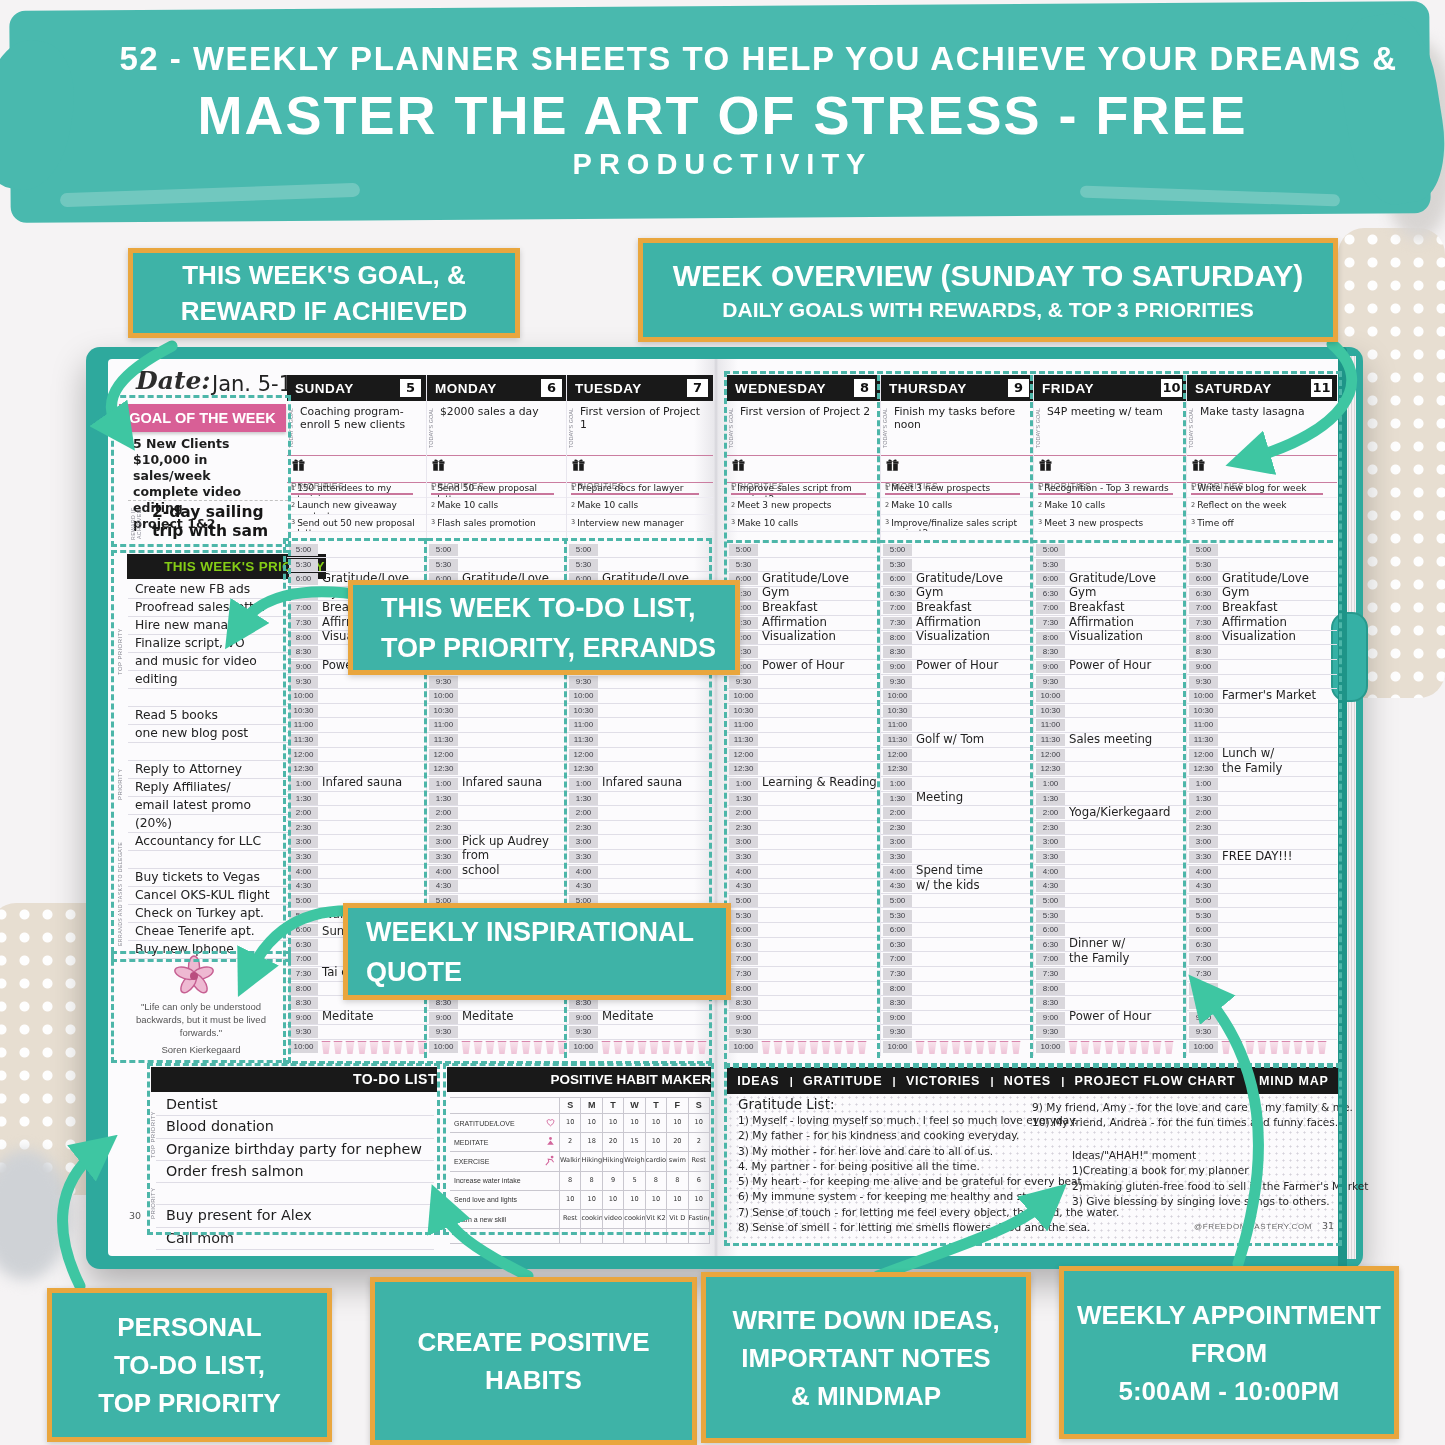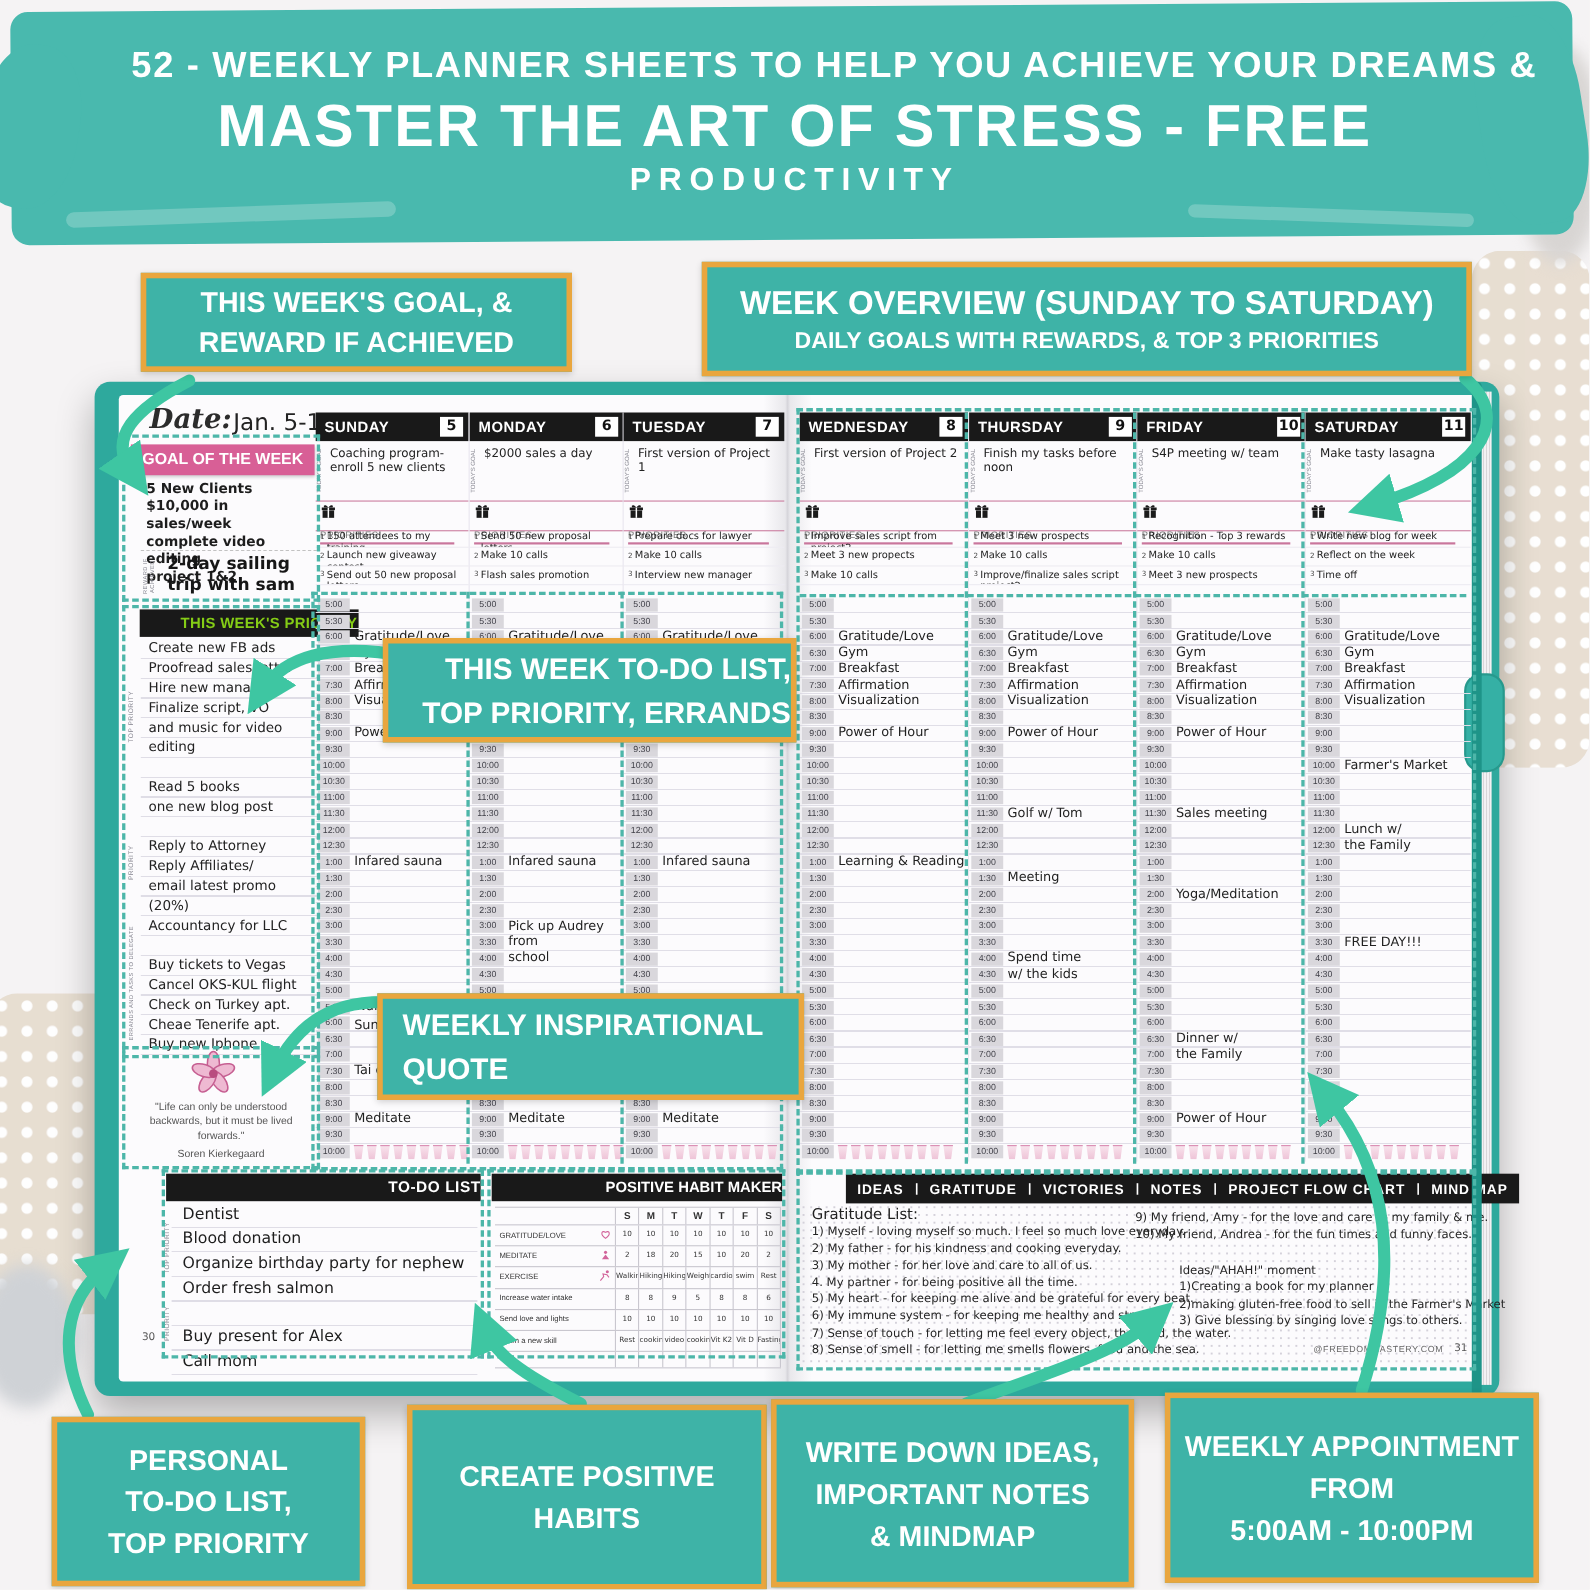--- a/index.html
+++ b/index.html
@@ -17,21 +17,21 @@
   .hl1{top:40px;font-size:33px;letter-spacing:1.5px;padding-left:36px;}
   .hl2{top:84px;font-size:54px;letter-spacing:2px;}
   .hl3{top:148px;font-size:29px;letter-spacing:7px;}
   
   .co{position:absolute;background:#3eb3a7;border:5px solid #e9a63e;color:#fff;display:flex;flex-direction:column;justify-content:center;text-align:center;font-weight:700;z-index:7;box-shadow:0 2px 6px rgba(0,0,0,.18);}
   .co div{color:#fff;}
   #co-tl{left:128px;top:248px;width:382px;height:80px;font-size:26px;line-height:36px;}
   #co-tr{left:638px;top:238px;width:690px;height:94px;}
   #co-tr .l1{font-size:30px;line-height:40px;}
   #co-tr .l2{font-size:21px;line-height:28px;}
-  #co-todo{left:348px;top:580px;width:354px;height:85px;text-align:right;padding-left:12px;font-size:27px;line-height:40px;}
+  #co-todo{left:348px;top:580px;width:354px;height:85px;text-align:left;padding-left:28px;font-size:27px;line-height:40px;}
   #co-quote{left:343px;top:903px;width:360px;height:87px;text-align:left;padding-left:18px;font-size:27px;line-height:40px;}
   .cob{font-size:26px;line-height:38px;}
   #co-b1{left:47px;top:1288px;width:275px;height:144px;}
   #co-b2{left:370px;top:1277px;width:317px;height:158px;}
   #co-b3{left:701px;top:1272px;width:320px;height:161px;}
   #co-b4{left:1059px;top:1266px;width:330px;height:163px;}
   
   .cover{position:absolute;left:86px;top:347px;width:1277px;height:922px;background:#2ea99d;border-radius:14px;box-shadow:0 16px 34px rgba(0,0,0,.28);z-index:2;}
   .edge-lines{position:absolute;left:1346px;top:356px;width:10px;height:903px;background:repeating-linear-gradient(90deg,#f3f1f3 0 2px,#d8d6d8 2px 3px);z-index:2;}
   .pages{position:absolute;left:108px;top:359px;width:1237px;height:897px;background:#fcfbfd;border-radius:4px;z-index:2;}
@@ -84,21 +84,21 @@
   .cup{width:10px;height:12px;background:linear-gradient(#f8e3ec,#eec3d7);border-top:1.5px solid #d886ad;clip-path:polygon(6% 0,94% 0,76% 100%,24% 100%);}
   .icn{display:inline-block;}
   
   .dash{position:absolute;border:3px dashed #4db6a9;z-index:4;pointer-events:none;}
   .dashv{position:absolute;border-left:3px dashed #4db6a9;width:0;z-index:4;pointer-events:none;}
   .dashh{position:absolute;border-top:3px dashed #4db6a9;height:0;z-index:4;pointer-events:none;}
   
   .blackbar{position:absolute;z-index:3;background:#191919;color:#fff;font-weight:700;text-align:right;}
   .todobar{left:151px;top:1067px;width:286px;height:25px;font-size:14px;line-height:25px;letter-spacing:.5px;}
   .habitbar{left:447px;top:1067px;width:264px;height:25px;font-size:13.5px;line-height:25px;}
-  #notes-bar{left:727px;top:1067px;width:612px;height:27px;display:flex;align-items:center;justify-content:space-evenly;margin-left:42px;}
+  #notes-bar{left:727px;top:1067px;width:612px;height:27px;display:flex;align-items:center;justify-content:space-evenly;}
   .nitem{font-weight:700;font-size:12.5px;color:#fff;letter-spacing:.8px;}
   .npipe{color:#fff;font-size:11px;}
   #todo-list{left:156px;top:1094px;width:278px;height:157px;background:repeating-linear-gradient(to bottom,transparent 0 21.3px,#dfdde6 21.3px 22.3px);}
   .todoitem{height:22.3px;font-size:14.3px;line-height:21px;color:#1d1d1d;padding-left:10px;overflow:hidden;}
   #habit-table{left:450px;top:1097px;width:260px;border-top:1px solid #c9c7cf;}
   .hrow{display:flex;border-bottom:1px solid #c9c7cf;height:18.2px;}
   .hheadrow{height:15px;}
   .hrow-empty{height:14px;}
   .hlabel{width:102px;display:flex;align-items:center;justify-content:space-between;padding:0 3px 0 4px;font-size:7px;color:#333;border-right:1px solid #c9c7cf;overflow:hidden;}
   .hcell{flex:1;border-right:1px solid #c9c7cf;font-family:"DejaVu Sans",sans-serif;font-size:6.6px;line-height:17px;text-align:center;color:#333;overflow:hidden;}
@@ -945,21 +945,21 @@
         <div class="tchip" style="top: 468.84px;">9:00</div>
         <div class="tchip" style="top: 483.46px;">9:30</div>
         <div class="tchip" style="top: 498.08px;">10:00</div>
         <div class="entry" style="top: 27.74px;">Gratitude/Love</div>
         <div class="entry" style="top: 42.36px;">Gym</div>
         <div class="entry" style="top: 56.98px;">Breakfast</div>
         <div class="entry" style="top: 71.6px;">Affirmation</div>
         <div class="entry" style="top: 86.22px;">Visualization</div>
         <div class="entry" style="top: 115.46px;">Power of Hour</div>
         <div class="entry" style="top: 188.56px;">Sales meeting</div>
-        <div class="entry" style="top: 261.66px;">Yoga/Meditation</div>
+        <div class="entry" style="top: 261.66px;">Yoga/Kierkegaard</div>
         <div class="entry" style="top: 393.24px;">Dinner w/
 the Family</div>
         <div class="entry" style="top: 466.34px;">Power of Hour</div>
       </div>
       <div class="cups">
         <div class="cup"></div>
         <div class="cup"></div>
         <div class="cup"></div>
         <div class="cup"></div>
         <div class="cup"></div>

